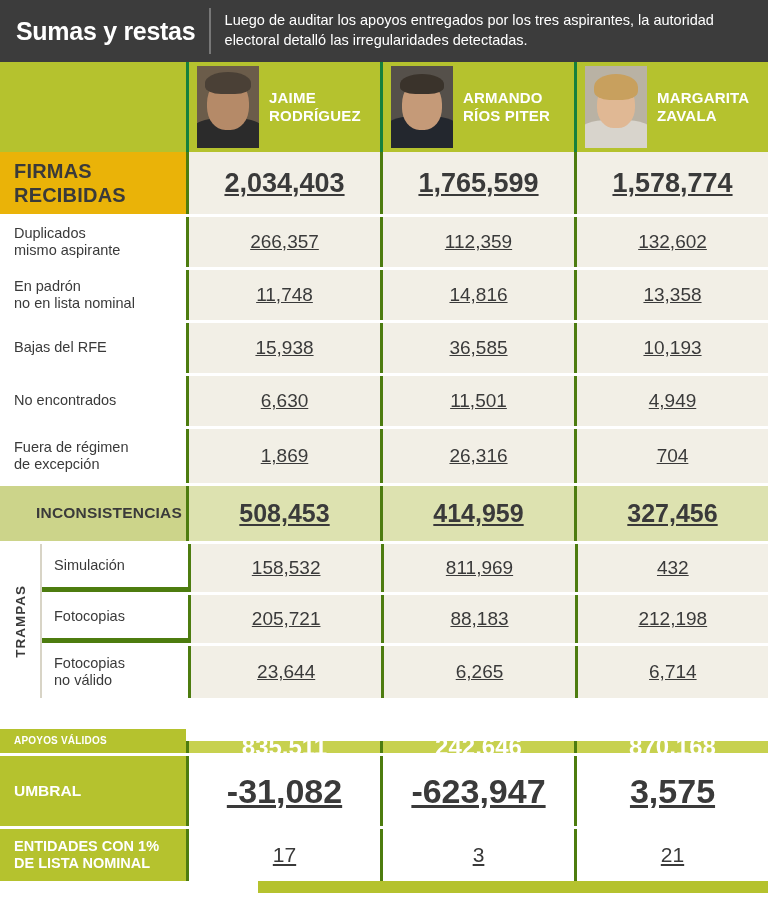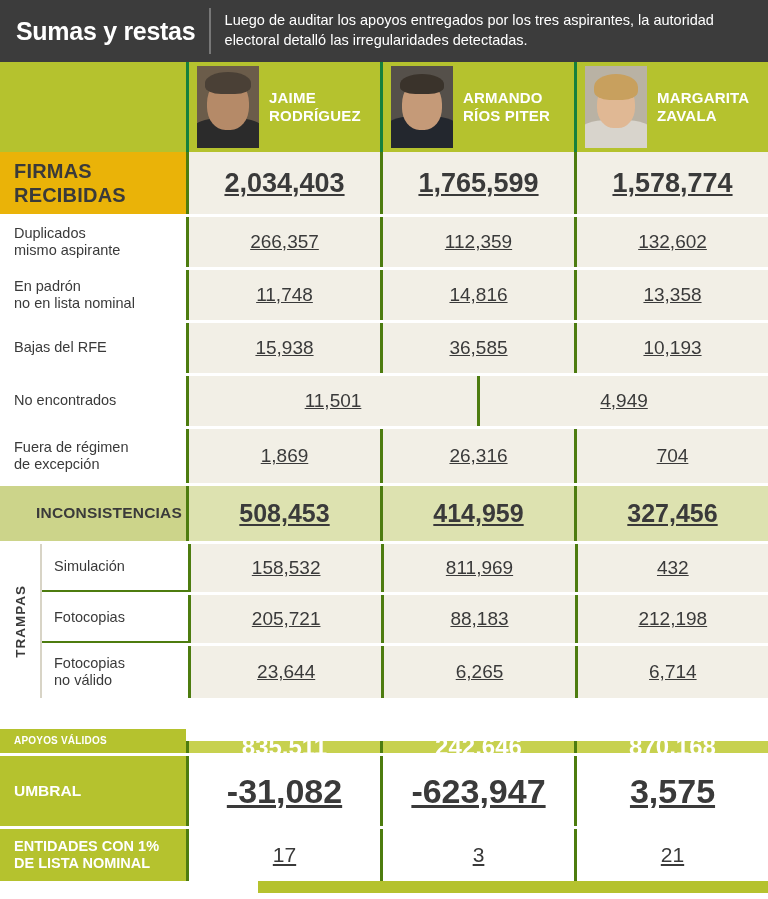--- a/index.html
+++ b/index.html
@@ -248,21 +248,21 @@
     letter-spacing: 1px;
   }
   .trampas-rows {
     flex: 1 1 auto;
   }
   .trampas-rows .row:last-child { border-bottom: none; }
   .trampas-rows .label-cell {
     width: 146px;
     flex: 0 0 146px;
     padding-left: 12px;
-    border-bottom: 2px solid #4d7c0f;
+    border-bottom: 5px solid #4d7c0f;
   }
   .trampas-rows .row:last-child .label-cell { border-bottom: none; }
 
   .footer-bar {
     height: 12px;
     display: flex;
   }
   .footer-bar .fb-left { width: 258px; background: #ffffff; }
   .footer-bar .fb-right { flex: 1 1 auto; background: #b5c22e; }
 
@@ -364,20 +364,21 @@
 
     <div class="row white" style="height:50px;">
       <div class="label-cell">Bajas del RFE</div>
       <div class="val-cell nowrap">15,938</div>
       <div class="val-cell nowrap">36,585</div>
       <div class="val-cell nowrap">10,193</div>
     </div>
 
     <div class="row white" style="height:50px;">
       <div class="label-cell">No encontrados</div>
+      <div class="val-cell nowrap">6,630</div>
       <div class="val-cell nowrap">11,501</div>
       <div class="val-cell nowrap">4,949</div>
     </div>
 
     <div class="row white" style="height:54px;">
       <div class="label-cell">
         <div>
           <div>Fuera de régimen</div>
           <div>de excepción</div>
         </div>

